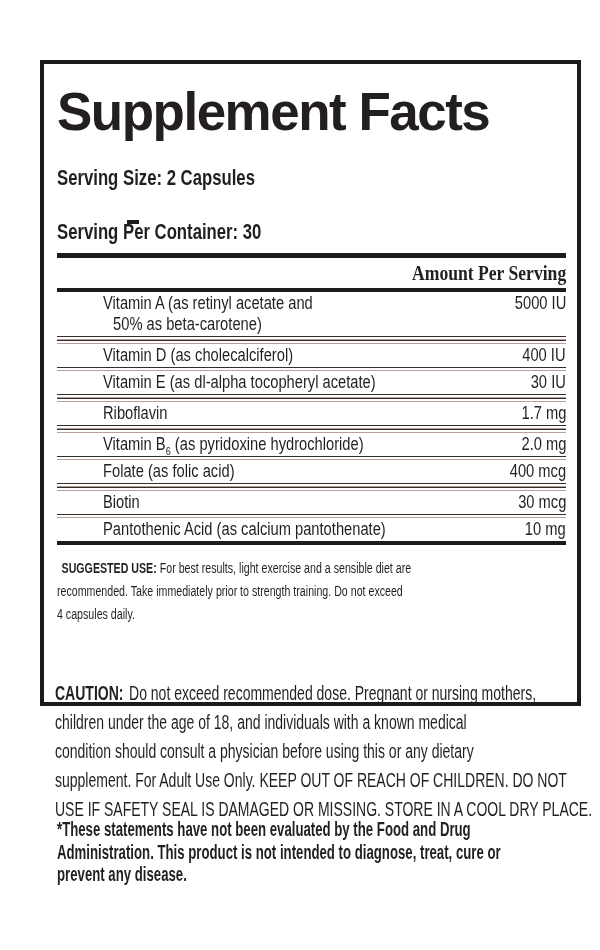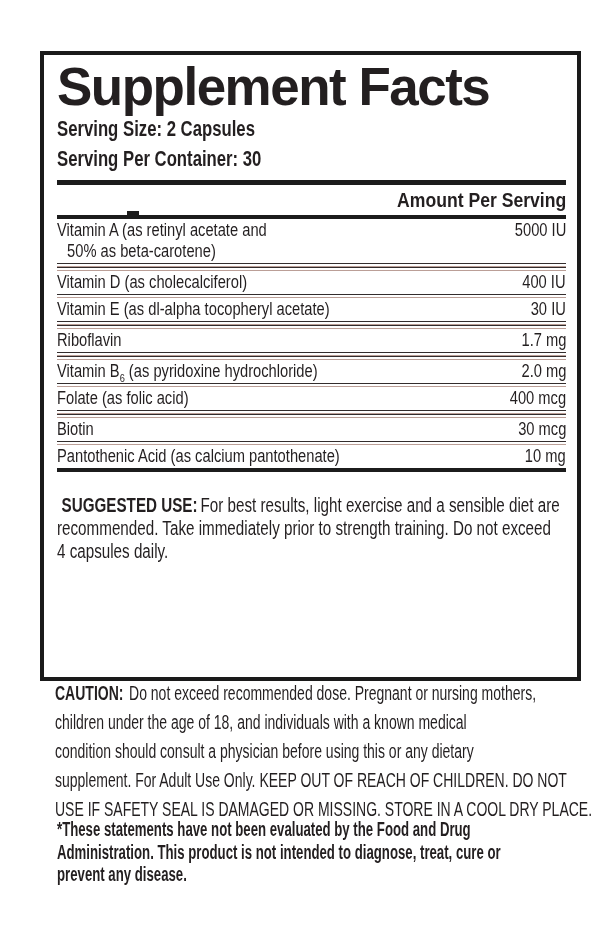--- a/index.html
+++ b/index.html
@@ -1,59 +1,59 @@
 <!DOCTYPE html>
 <html><head>
 <meta charset="utf-8">
 <style>
   html,body { margin:0; padding:0; background:#ffffff; }
   .page {
     position:relative; width:600px; height:950px; background:#ffffff;
     color:#231f20; font-family:"Liberation Sans", sans-serif; overflow:hidden;
   }
   .panel {
-    position:absolute; left:40px; top:51px;
+    position:absolute; left:40px; top:60px;
     width:509px; height:622px;
     border:4px solid #1a1a1a;
-    padding:0 11px 0 13px; box-sizing:content-box;
+    padding:16px 11px 0 13px; box-sizing:content-box;
   }
   .cond { display:inline-block; white-space:nowrap; }
 
   .title {
     margin:3px 0 0 0; font-size:54px; font-weight:bold; line-height:56px;
     letter-spacing:-1.5px; transform:scaleX(0.98); transform-origin:left top;
     display:inline-block; white-space:nowrap;
   }
-  .lead { font-size:22px; font-weight:bold; line-height:30px; }
+  .lead { font-size:22px; font-weight:bold; line-height:30px;margin-top:24px; }
   .lead .cond { transform:scaleX(0.76); transform-origin:left center; }
   .serifline {
     font-family:"Liberation Serif", serif; font-weight:bold;
     font-size:25px; line-height:34px;
   }
   .serifline .cond { transform:scaleX(0.97); transform-origin:left center; }
 
   .rule { background:#1c1c1c; }
   .rule-top { height:5px; margin-top:6px; }
   .rule-mid { height:4px; }
   .rule-bot { height:4px; }
 
-  .amount-header { text-align:right; font-size:20px; font-weight:bold; line-height:30px; }
+  .amount-header { text-align:right; font-size:20px; font-weight:bold; line-height:30px;font-family:Liberation Serif, serif; }
   .amount-header .cond { transform:scaleX(0.88); transform-origin:right center; }
 
   .vrow {
     display:flex; justify-content:space-between; align-items:flex-start;
-    padding:1px 0; font-size:17.5px; line-height:21px;
+    padding:1px 0; font-size:17.5px; line-height:21px;margin-left:46px;
   }
   .vrow .lab { display:inline-block; white-space:nowrap; transform:scaleX(0.84); transform-origin:left top; }
   .vrow .val { display:inline-block; white-space:nowrap; transform:scaleX(0.84); transform-origin:right top; }
   .vrow .line2 { padding-left:12px; }
   .vrow sub { font-size:11px; line-height:0; }
   .sep { height:2px; border-top:1px solid #332d2d; border-bottom:1px solid #bb9f97; }
 
-  .su { margin-top:22px; font-size:20px; line-height:23px; }
+  .su { margin-top:12px; font-size:14px; line-height:23px; }
   .su .line { white-space:nowrap; transform:scaleX(0.76); transform-origin:left top; }
   .su .line:first-child { padding-left:6px; }
   .su b { margin-right:4px; }
 
   .artifact-dash { position:absolute; left:83px; top:156px; width:12px; height:4px; background:#1c1c1c; }
 
   .caution { position:absolute; left:55px; top:679px; font-size:20px; line-height:29px; }
   .caution .line { white-space:nowrap; transform:scaleX(0.70); transform-origin:left top; }
   .caution b { margin-right:8px; }
 

